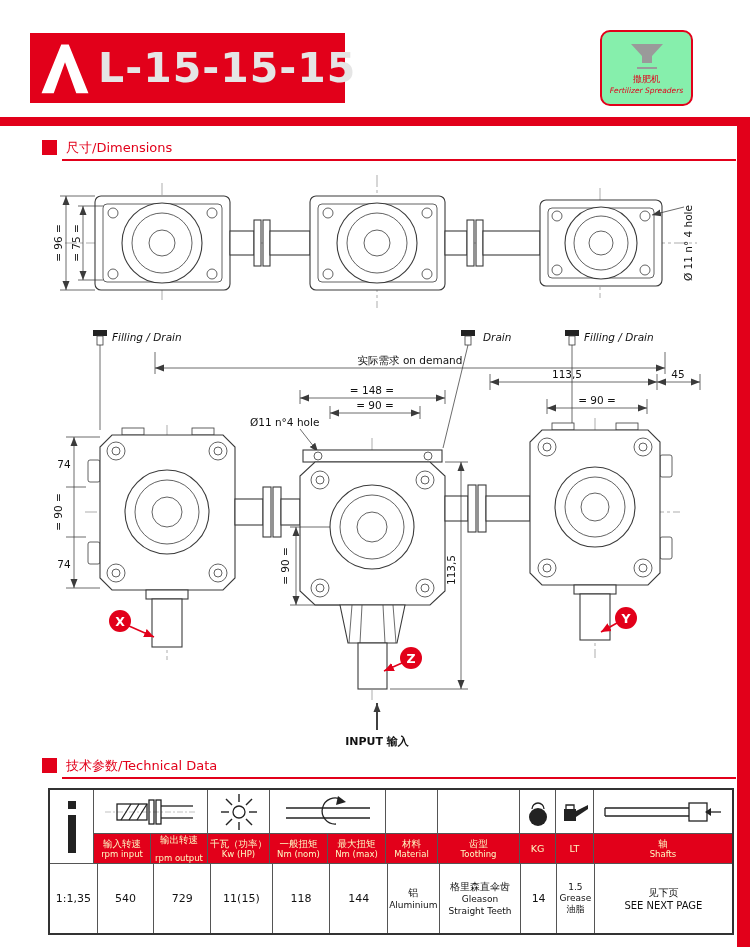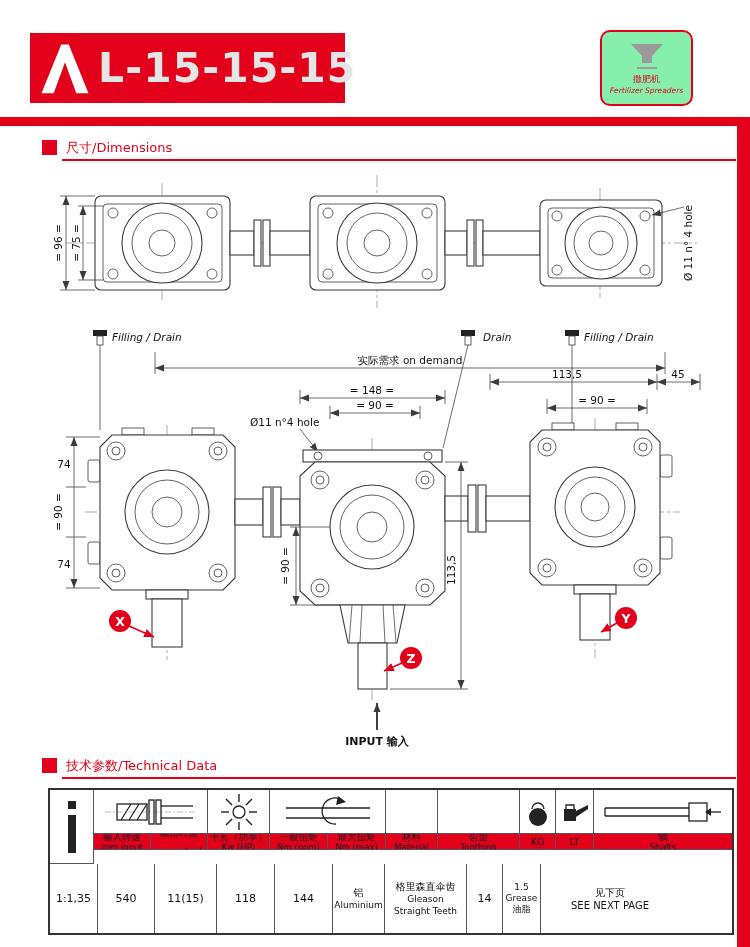--- a/index.html
+++ b/index.html
@@ -43,21 +43,21 @@
   .inlbl { font-size:11px; font-weight:bold; fill:#111; text-anchor:middle; }
 
   
   .tbl { left:48px; top:788px; width:686px; border:2px solid #333; background:#fff; }
   .trow { display:flex; }
   .tcell { border-right:1px solid #555; border-bottom:1px solid #555;
            display:flex; flex-direction:column; align-items:center; justify-content:center;
            text-align:center; overflow:hidden; }
   .trow .tcell:last-child { border-right:none; }
   .icon-row .tcell { height:44px; background:#fff; }
-  .hdr-row .tcell { height:16px; background:#e2001a; color:#0f172a; line-height:1.2; }
+  .hdr-row .tcell { height:30px; background:#e2001a; color:#fef9c3; line-height:1.2; }
   .hdr-cn { font-size:9.5px; } .hdr-en { font-size:8.5px; }
   .data-row .tcell { height:69px; border-bottom:none; font-size:11px; }
   .small-cn { font-size:10px; } .small-en { font-size:9px; line-height:1.25; }
   .ratio-head { width:48px; height:74px; border-right:1px solid #555;
                 border-bottom:1px solid #555; display:flex; align-items:center; justify-content:center; }
   .icn { stroke:#222; fill:none; stroke-width:1.3; }
 </style>
 </head>
 <body>
 
@@ -470,20 +470,23 @@
     </div>
   </div>
 
   <div class="trow data-row">
     <div class="tcell" style="width:48px;">
       <span>1:1,35</span>
     </div>
     <div class="tcell" style="width:57px;">
       <span>540</span>
     </div>
+    <div class="tcell" style="width:57px;">
+      <span>729</span>
+    </div>
     <div class="tcell" style="width:62px;">
       <span>11(15)</span>
     </div>
     <div class="tcell" style="width:58px;">
       <span>118</span>
     </div>
     <div class="tcell" style="width:58px;">
       <span>144</span>
     </div>
     <div class="tcell" style="width:52px;">

